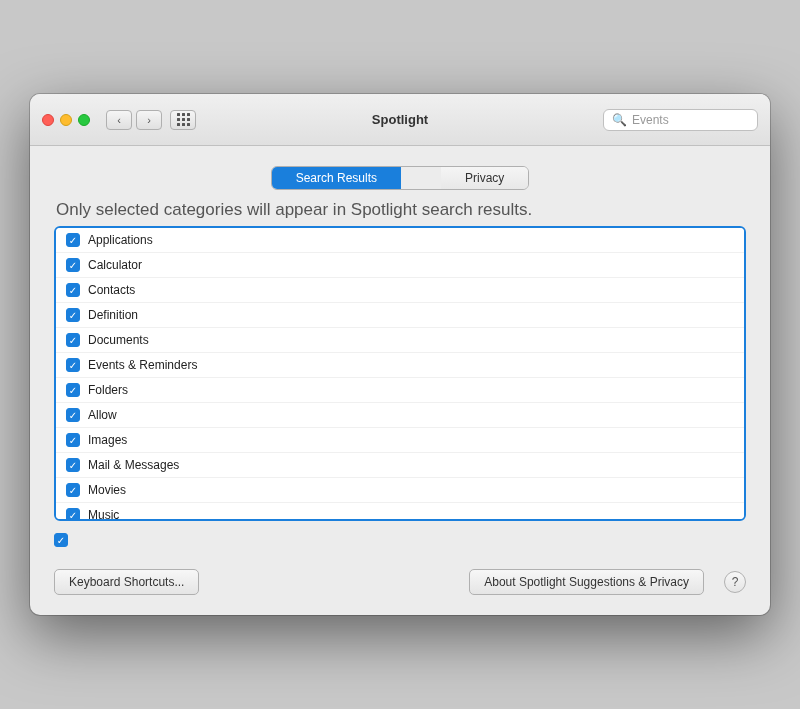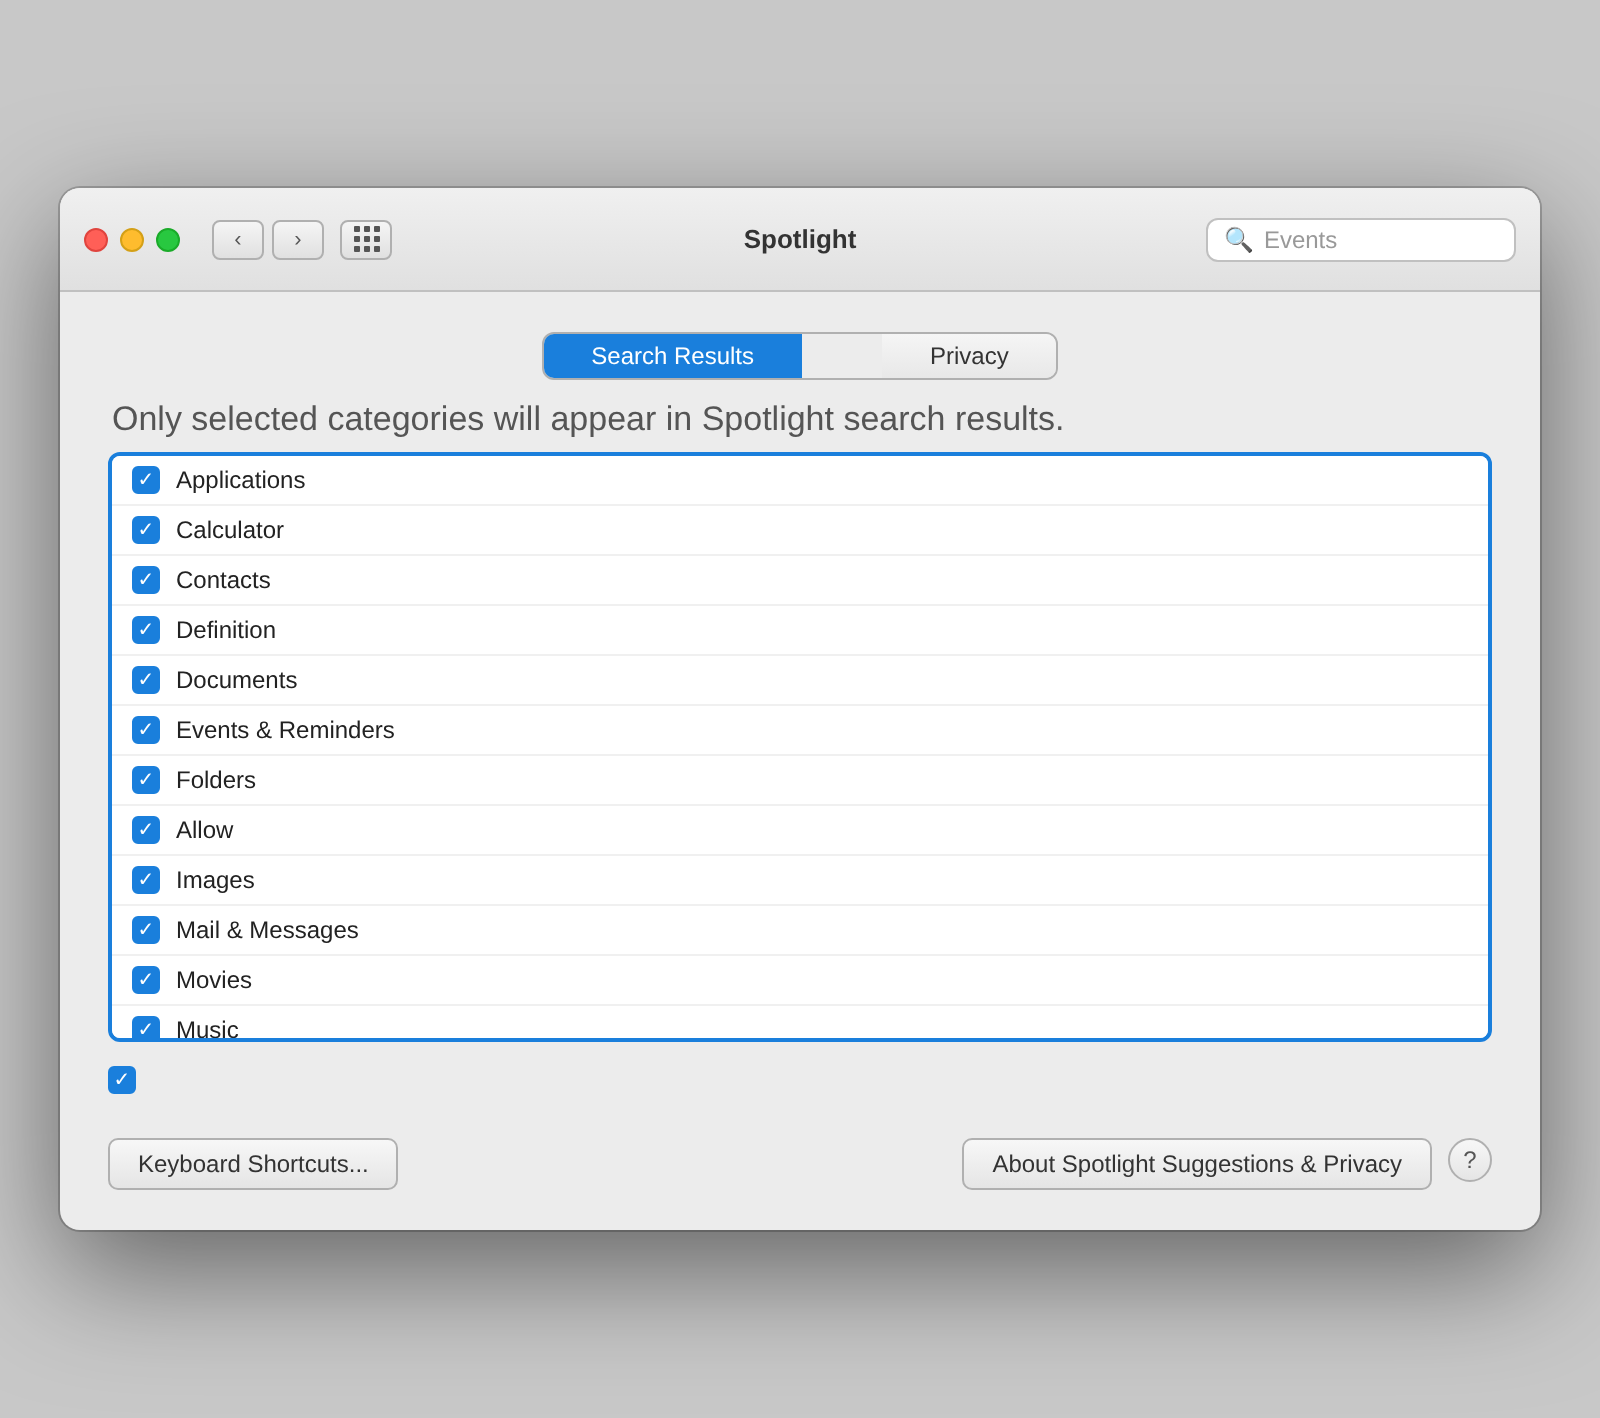--- a/index.html
+++ b/index.html
@@ -212,22 +212,22 @@
       background: linear-gradient(to bottom, #f7f7f7, #e5e5e5);
       border: 1px solid #b0b0b0;
       border-radius: 5px;
       padding: 5px 14px;
       font-size: 12px;
       color: #333;
       cursor: pointer;
     }
     .bottom-right {
       display: flex;
-      gap: 8px;
-      align-items: flex-start;
+      gap: 20px;
+      align-items: center;
     }
     .help-btn {
       width: 22px;
       height: 22px;
       border-radius: 50%;
       border: 1px solid #b0b0b0;
       background: linear-gradient(to bottom, #f7f7f7, #e5e5e5);
       display: flex;
       align-items: center;
       justify-content: center;

